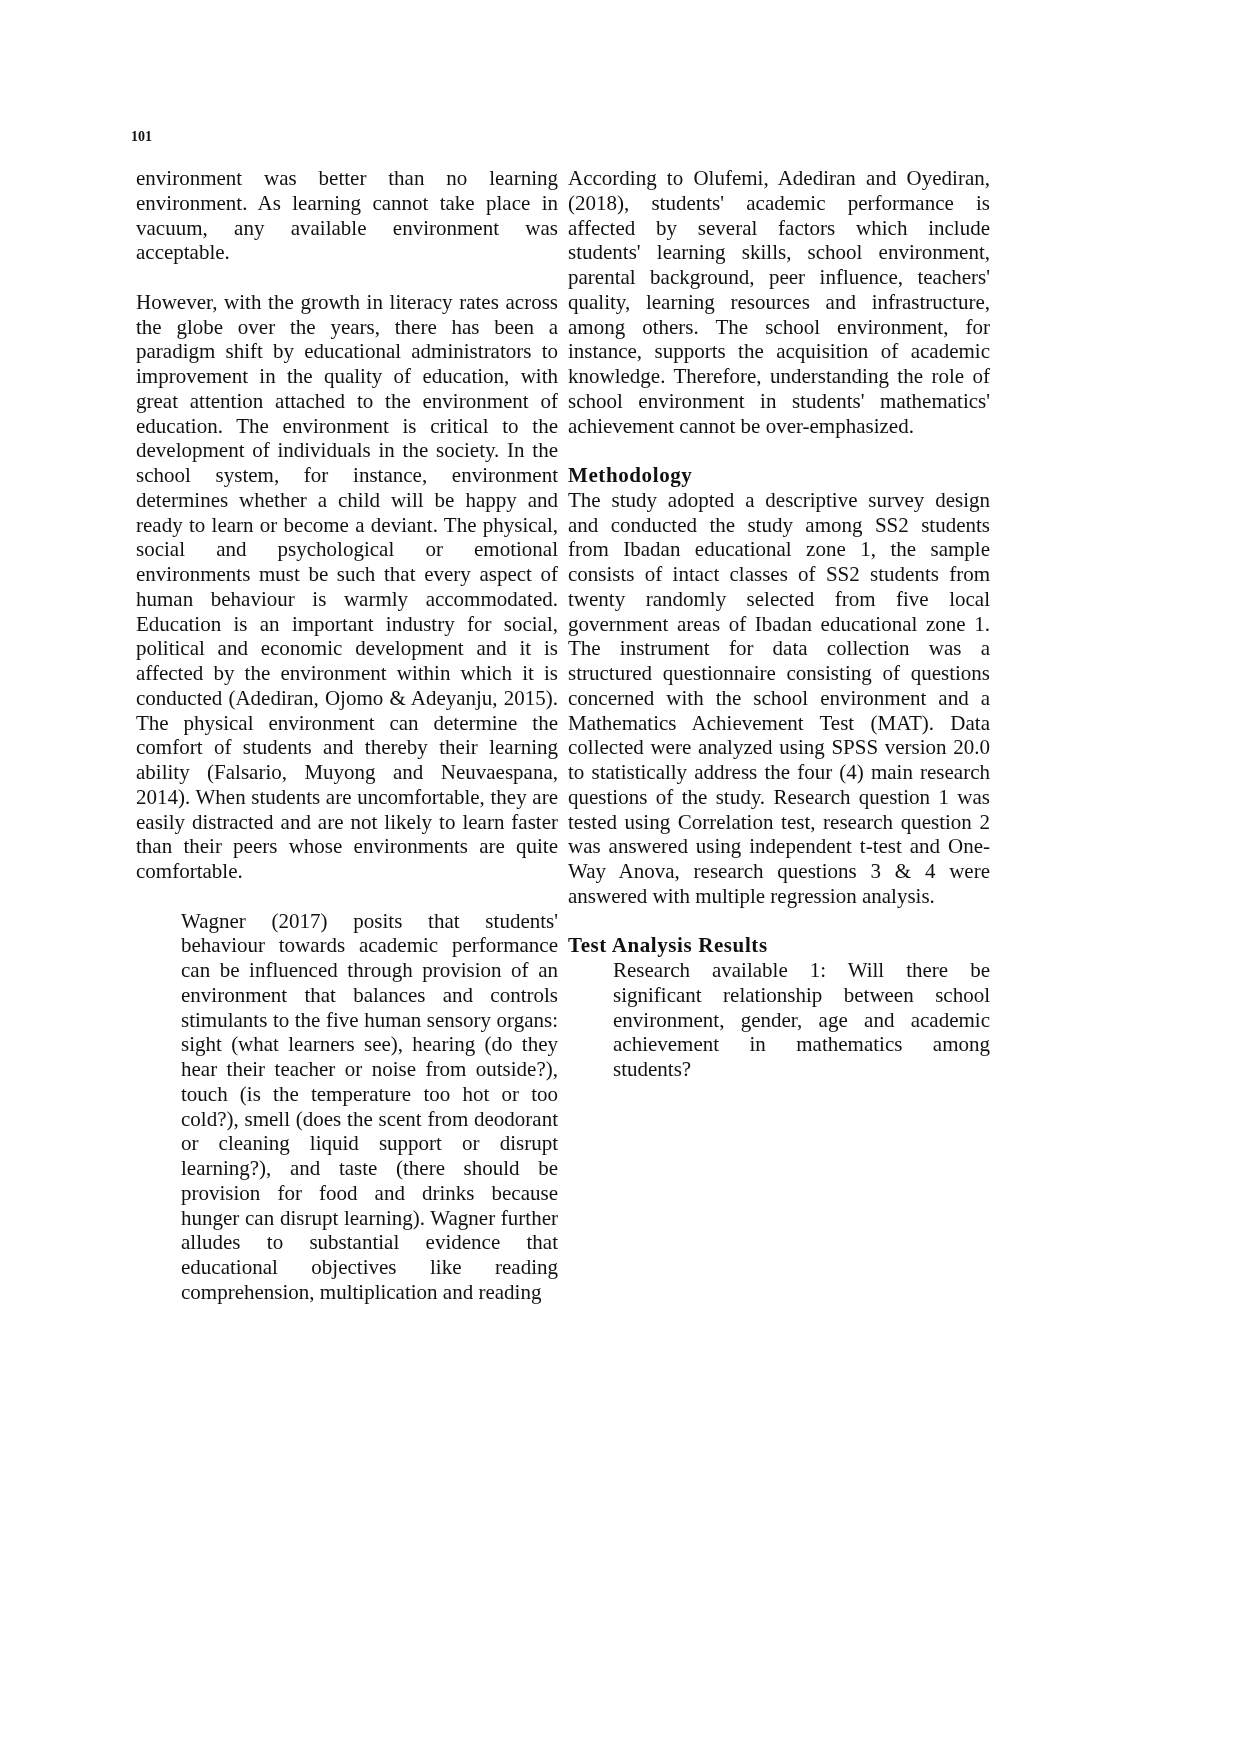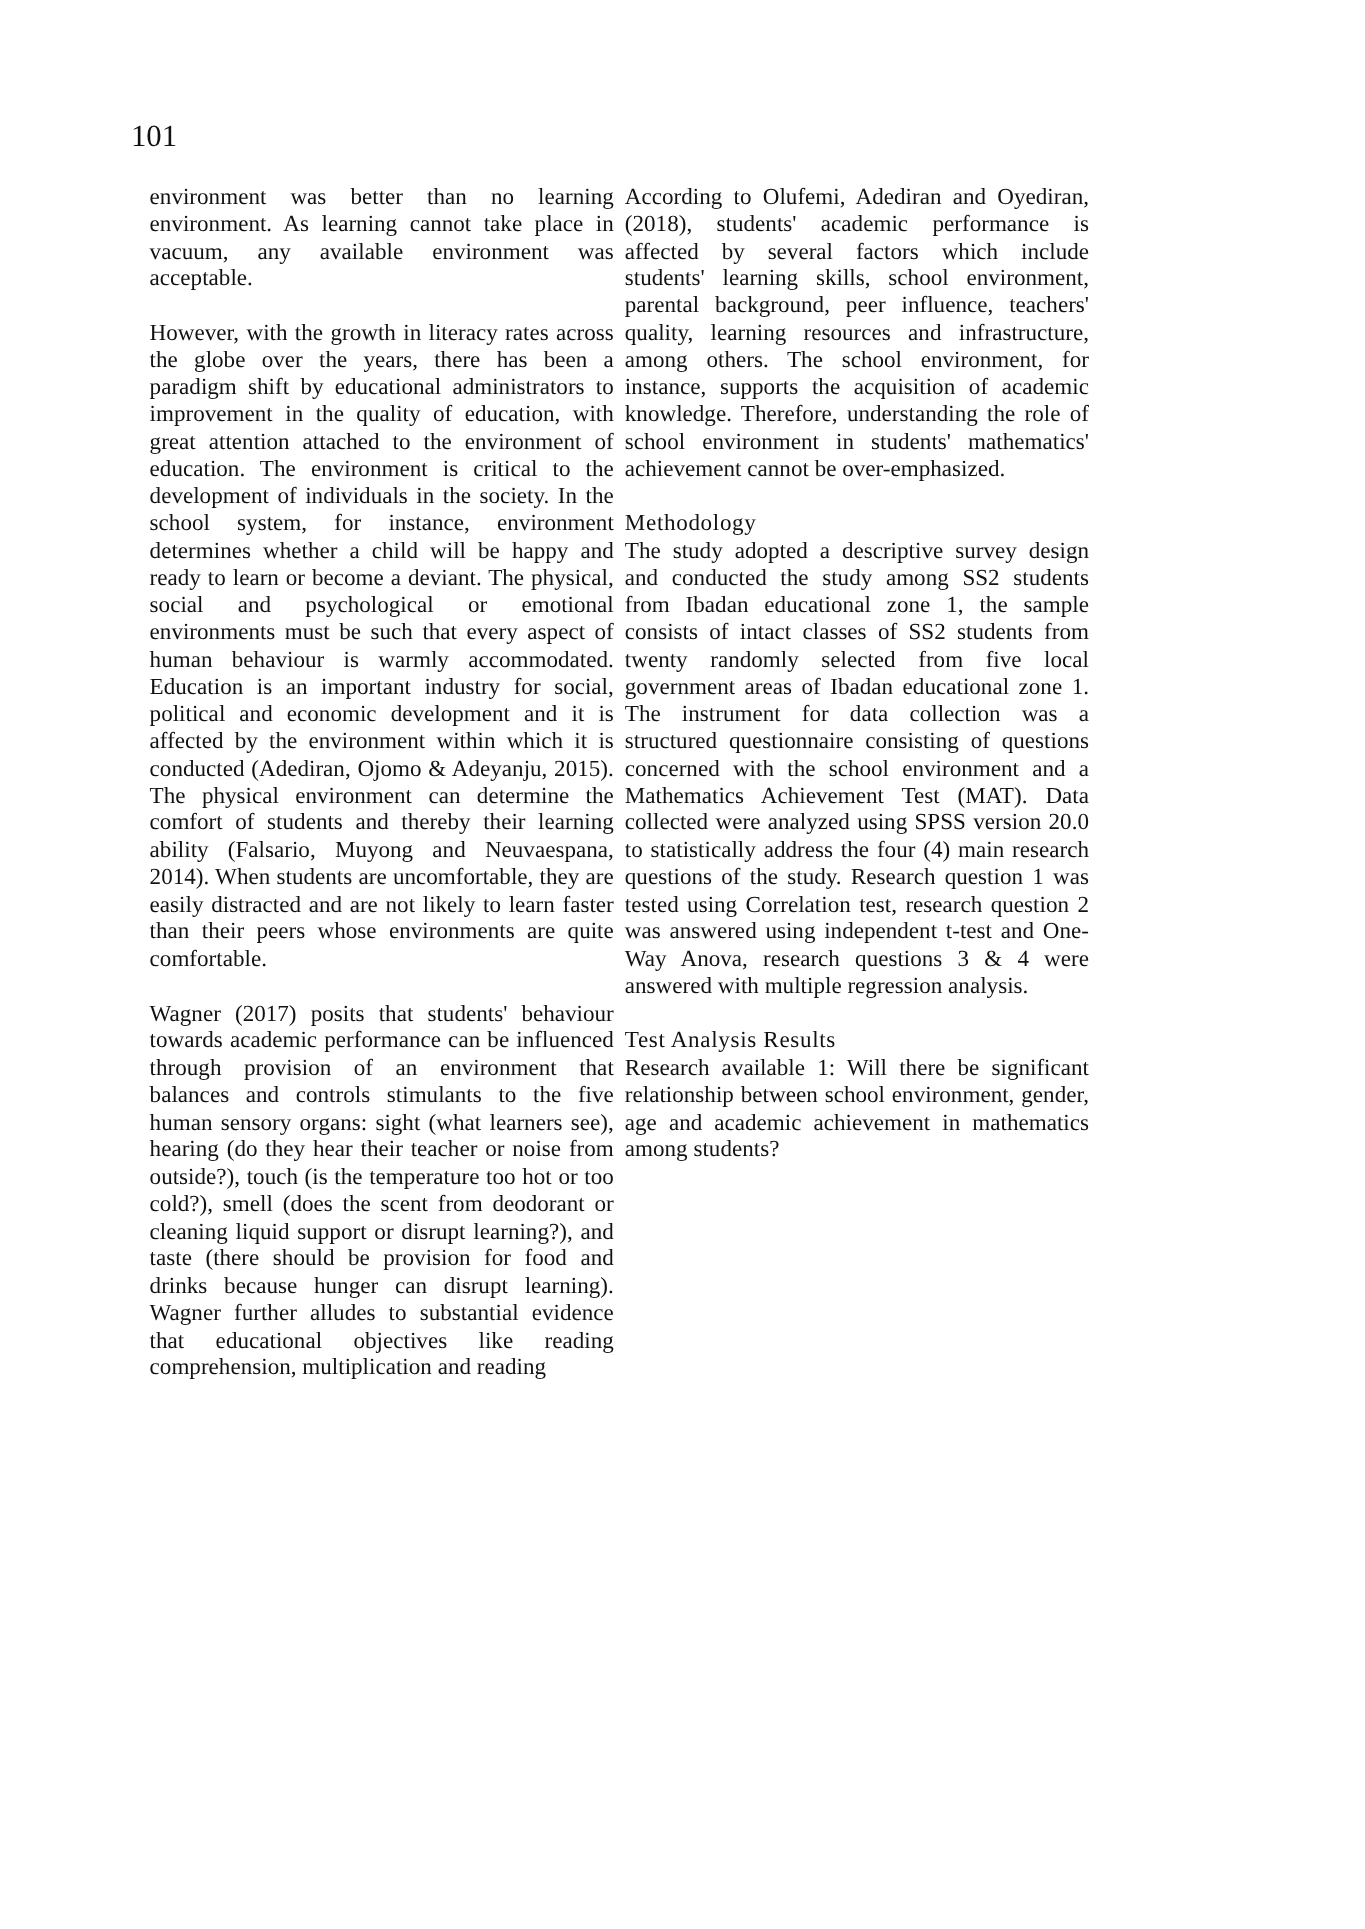--- a/index.html
+++ b/index.html
@@ -12,44 +12,46 @@
       height: 1754px;
       position: relative;
       overflow: hidden;
       font-family: "Liberation Serif", serif;
       color: #111111;
     }
     .page-number {
       position: absolute;
       left: 119px;
       top: 112px;
-      font-size: 28px;
+      font-size: 14px;
       line-height: 26px;
-      margin: 0;
+      margin: 12px;
+      font-weight: bold;
     }
     .column {
       position: absolute;
       top: 166px;
       width: 422px;
       font-size: 21px;
       line-height: 24.75px;
       text-align: justify;
       hyphens: none;
     }
     .col-left { left: 136px; }
     .col-right { left: 568px; }
     .column p {
       margin: 0 0 24.75px 0;
     }
     .column p.tight {
       margin-bottom: 0;
+      margin-left: 45px;
     }
     .column h3 {
       margin: 0;
-      font-weight: normal;
+      font-weight: bold;
       font-size: 21px;
       line-height: 24.75px;
       letter-spacing: 0.6px;
       text-align: left;
     }
   </style>
 </head>
 <body>
 
 <div>

